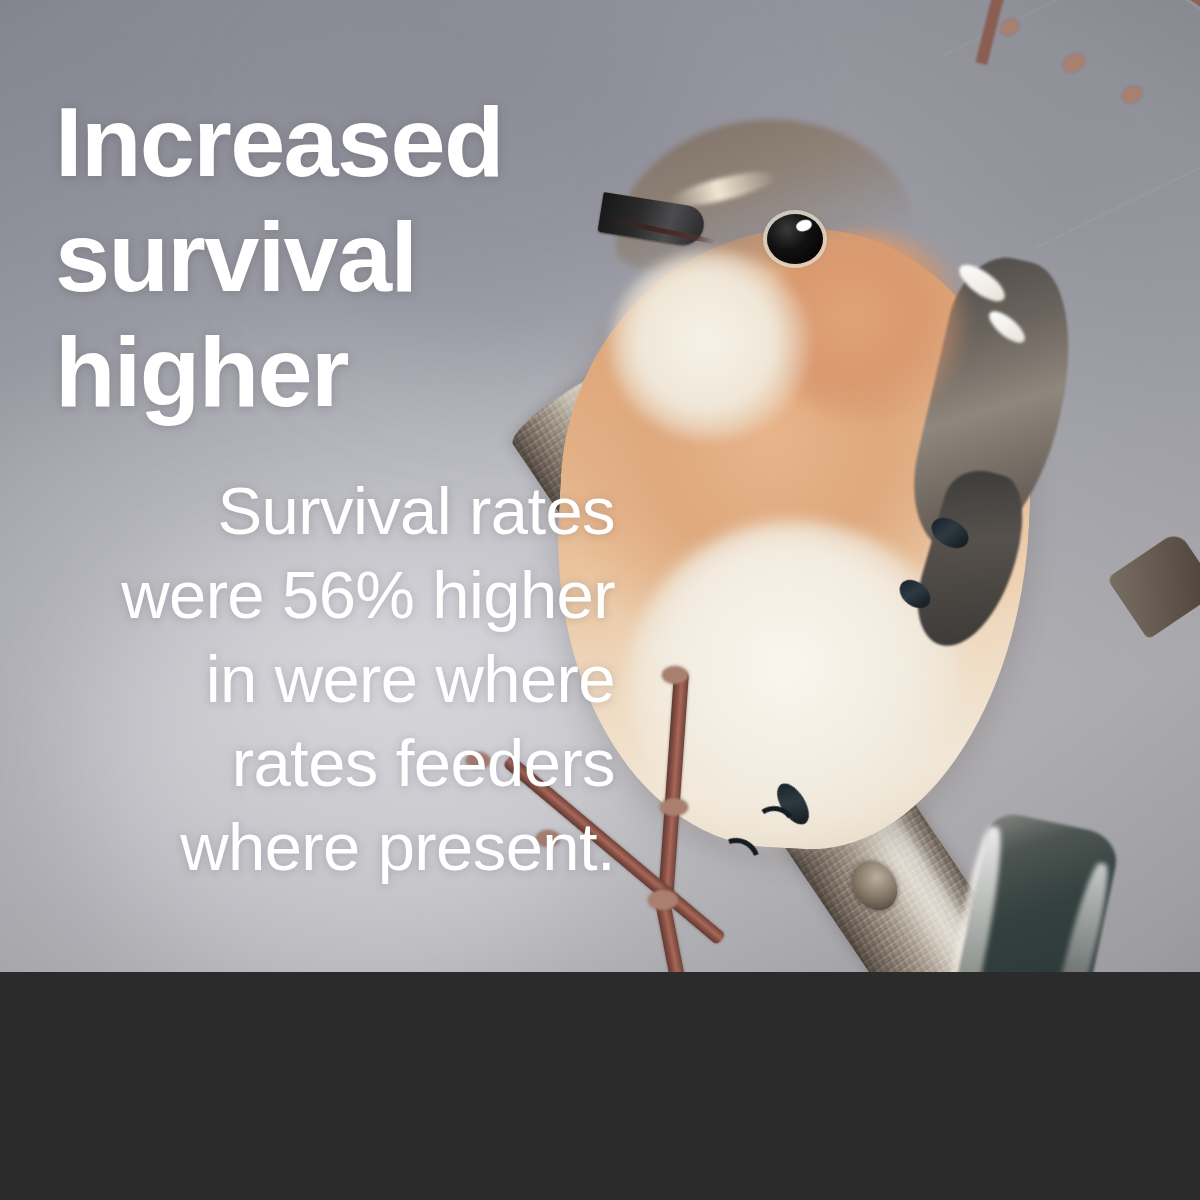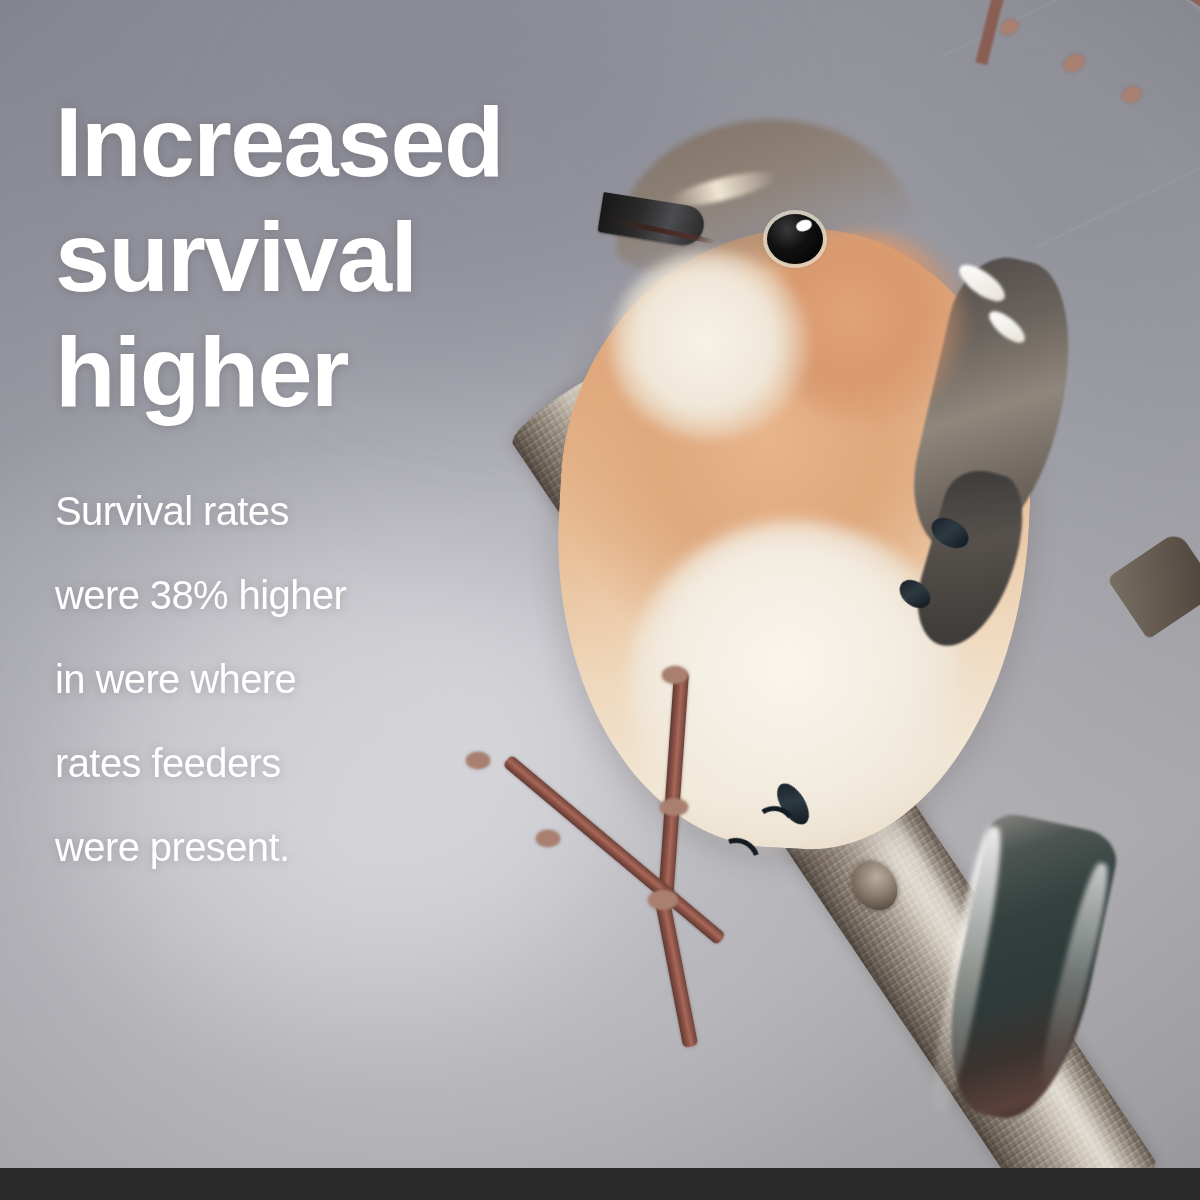--- a/index.html
+++ b/index.html
@@ -3,21 +3,21 @@
 <meta charset="utf-8">
 <style>
   html, body {
     margin: 0;
     padding: 0;
     background: #2b2b2b;
   }
   #stage {
     position: relative;
     width: 1200px;
-    height: 1168px;
+    height: 972px;
     overflow: hidden;
     font-family: "Liberation Sans", sans-serif;
     background: #a9a9b2;
   }
 
   
   .bg-base {
     position: absolute;
     inset: 0;
     background:
@@ -313,26 +313,27 @@
     line-height: 115px;
     letter-spacing: -1.6px;
     color: #ffffff;
     text-shadow: 0 1px 10px rgba(70,70,80,0.30);
   }
   .headline .hl {
     display: block;
   }
   .body-copy {
     margin: 40px 0 0 0;
-    font-size: 40px;
+    font-size: 67px;
     font-weight: 300;
     line-height: 84px;
     letter-spacing: -0.6px;
     color: #ffffff;
     text-shadow: 0 1px 8px rgba(70,70,80,0.26);
+    text-align: right;
   }
   .body-copy .bl { display: block; }
 </style>
 </head>
 <body>
 
 <div id="stage">
 
   <div class="bg-base"></div>
   <div class="bg-soft-blob" style="left:90px; top:560px; width:520px; height:430px; background:rgba(222,222,228,0.55);"></div>
@@ -394,20 +395,20 @@
   <div class="bud" style="left:648px; top:890px; width:30px; height:20px;"></div>
 
   <div class="txt-wrap">
     <h1 class="headline">
       <span class="hl">Increased</span>
       <span class="hl">survival</span>
       <span class="hl">higher</span>
     </h1>
     <p class="body-copy">
       <span class="bl">Survival rates</span>
-      <span class="bl">were 38% higher</span>
+      <span class="bl">were 56% higher</span>
       <span class="bl">in were where</span>
       <span class="bl">rates feeders</span>
-      <span class="bl">were present.</span>
+      <span class="bl">where present.</span>
     </p>
   </div>
 
 </div>
 
 </body></html>

